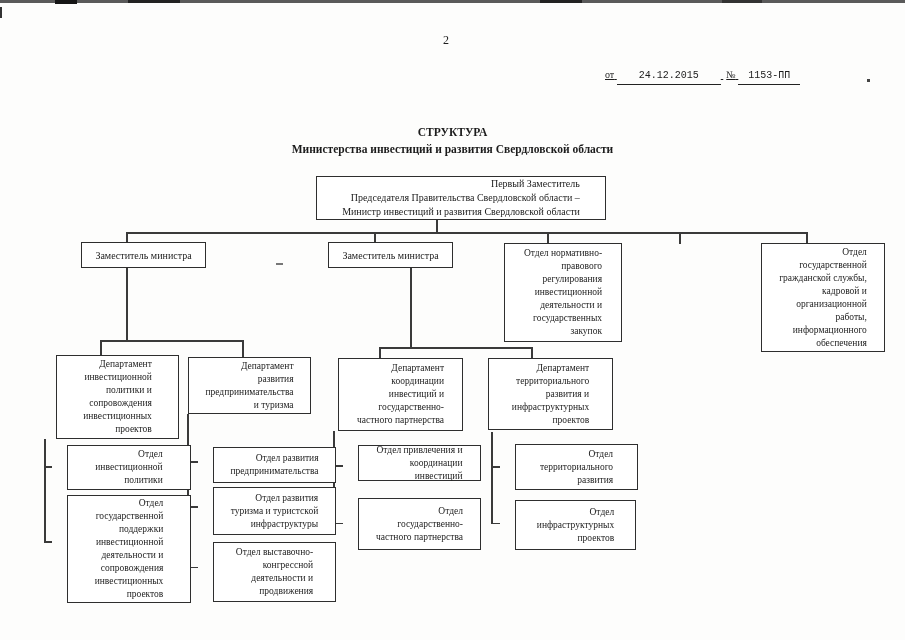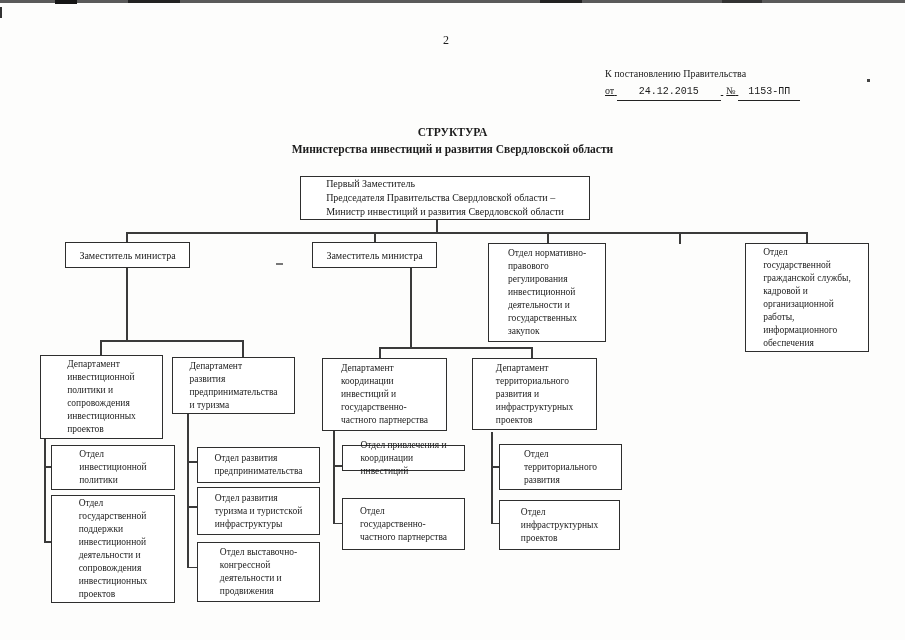--- a/index.html
+++ b/index.html
@@ -2,22 +2,22 @@
 <html><head>
 <meta charset="utf-8">
 <style>
   html,body{margin:0;padding:0;background:#e8e8e8;}
   #page{
     position:relative;width:905px;height:640px;background:#fdfdfc;
     font-family:"Liberation Serif","DejaVu Serif",serif;color:#1c1c1c;overflow:hidden;
   }
   .box{
     position:absolute;box-sizing:border-box;border:1.5px solid #2e2e2e;background:#fff;
-    display:flex;align-items:center;justify-content:center;text-align:left;
-    white-space:pre-line;font-size:9.5px;line-height:13px;padding:1px 2px;
+    display:flex;align-items:center;justify-content:center;text-align:right;
+    white-space:pre-line;font-size:9.5px;line-height:13px;padding:1px 2px;margin-left:16px;
   }
   .box.big{font-size:10px;line-height:14px;}
   .box.single{font-size:10px;}
   .h-line{position:absolute;height:1.6px;background:#3a3a3a;}
   .v-line{position:absolute;width:1.6px;background:#3a3a3a;}
   .hdr{position:absolute;font-size:10px;line-height:16px;}
   .mono{font-family:"Liberation Mono","DejaVu Sans Mono",monospace;font-size:10px;}
   .u{border-bottom:1px solid #222;display:inline-block;text-align:center;}
   .title-line{position:absolute;left:0;width:905px;text-align:center;font-weight:bold;font-size:11.5px;}
   .artifact{position:absolute;background:#444;}
@@ -32,21 +32,20 @@
   <div class="artifact" style="left:128px;top:0;width:52px;height:3px;background:#222;"></div>
   <div class="artifact" style="left:540px;top:0;width:42px;height:3px;background:#222;"></div>
   <div class="artifact" style="left:722px;top:0;width:40px;height:3px;background:#333;"></div>
   <div class="artifact" style="left:0;top:7px;width:2px;height:11px;background:#333;"></div>
   <div class="artifact" style="left:867px;top:79px;width:2.5px;height:2.5px;"></div>
   <div class="artifact" style="left:276px;top:263px;width:7px;height:1.5px;background:#777;"></div>
 
   <div class="hdr" style="left:443px;top:32px;font-size:12px;">2</div>
 
   <div class="hdr" style="left:605px;top:66px;width:230px;">
-    <div>К постановлению Правительства</div>
     <div style="margin-top:1px;text-decoration:underline;">
       <span>от</span>
       <span class="u mono" style="width:104px;">24.12.2015</span>
       <span style="margin-left:3px;">№</span>
       <span class="u mono" style="width:62px;">1153-ПП</span>
     </div>
   </div>
 
   <div class="title-line" style="top:126px;">СТРУКТУРА</div>
   <div class="title-line" style="top:143px;">Министерства инвестиций и развития Свердловской области</div>
@@ -154,21 +153,21 @@
 
   <div class="box" style="left:197px;top:487px;width:123px;height:48px;">Отдел развития
 туризма и туристской
 инфраструктуры</div>
 
   <div class="box" style="left:197px;top:542px;width:123px;height:60px;">Отдел выставочно-
 конгрессной
 деятельности и
 продвижения</div>
 
-  <div class="box" style="left:342px;top:445px;width:123px;height:26px;">Отдел привлечения и
+  <div class="box" style="left:342px;top:445px;width:123px;height:36px;">Отдел привлечения и
 координации
 инвестиций</div>
 
   <div class="box" style="left:342px;top:498px;width:123px;height:52px;">Отдел
 государственно-
 частного партнерства</div>
 
   <div class="box" style="left:499px;top:444px;width:123px;height:46px;">Отдел
 территориального
 развития</div>

